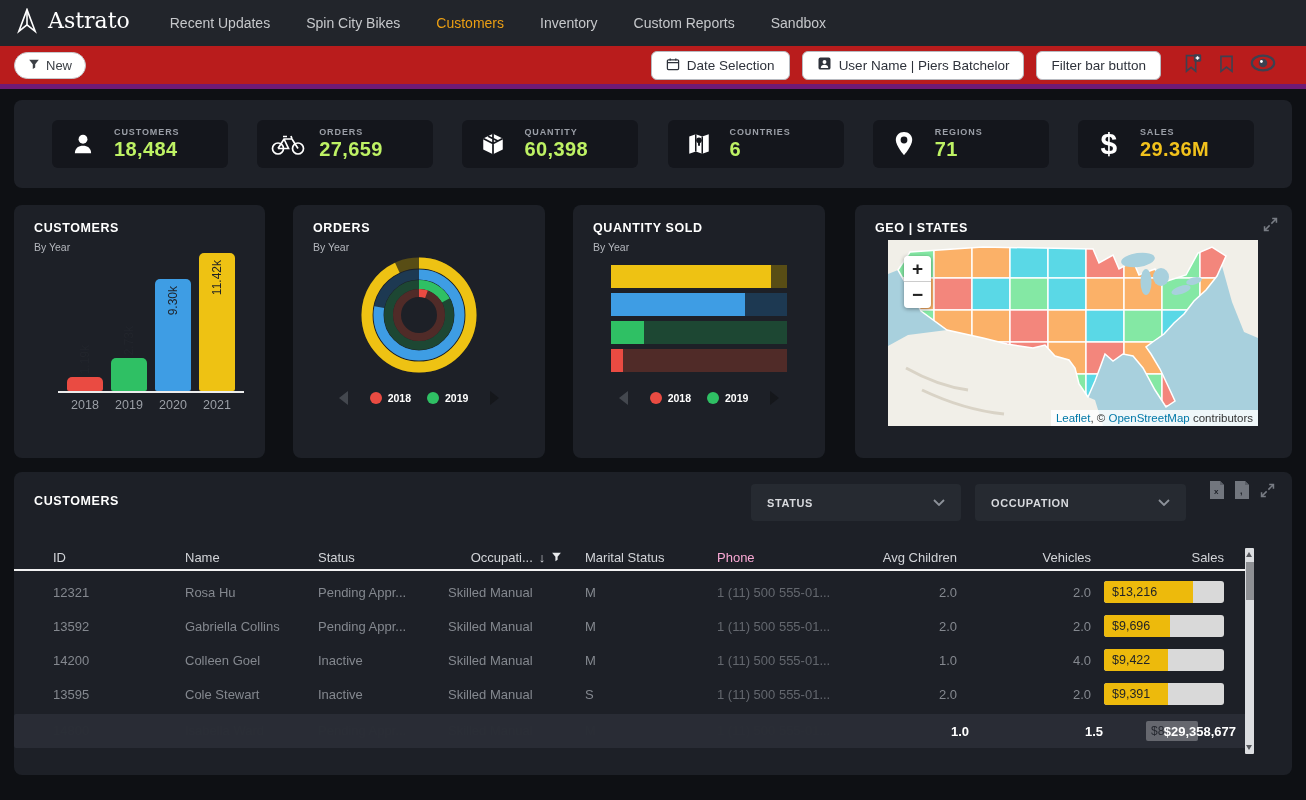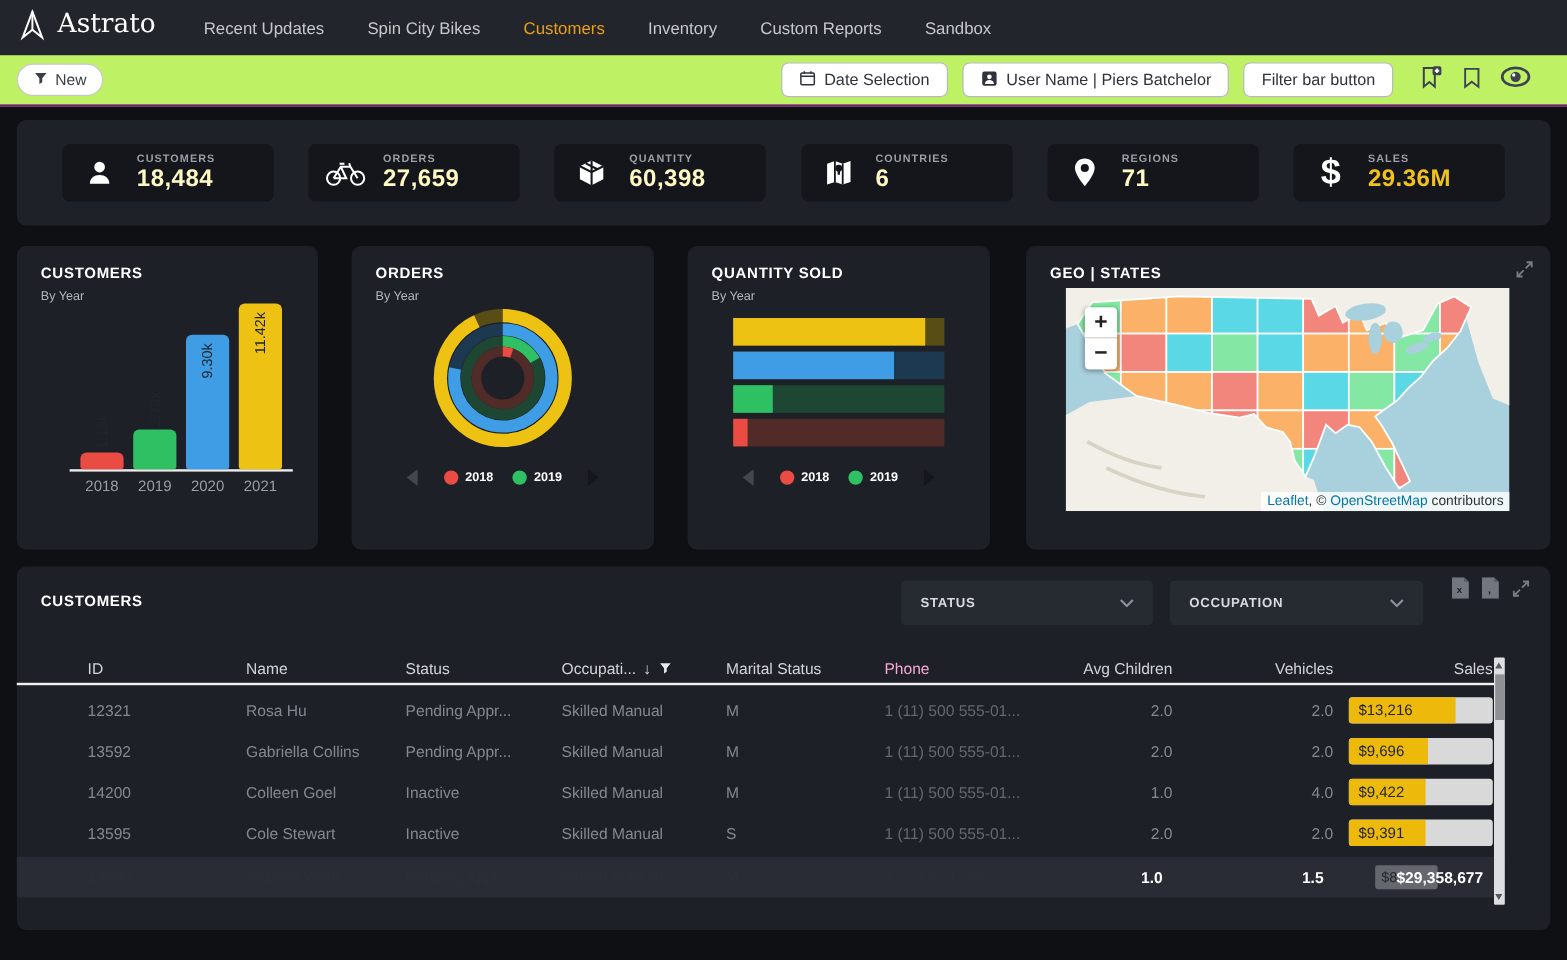--- a/index.html
+++ b/index.html
@@ -8,22 +8,22 @@
 
   
   .topnav { position:absolute; left:0; top:0; width:1306px; height:46px; background:#22252b;
     display:flex; align-items:center; }
   .brand { display:flex; align-items:flex-start; gap:8px; padding:0 22px 0 14px; }
   .brand-name { color:#fff; font-family:"DejaVu Serif", serif; font-size:22px; }
   .nav-item { color:#c6c8cb; font-size:14px; padding:0 18px; cursor:pointer; line-height:46px; }
   .nav-item.active { color:#ec9f13; }
 
   
-  .toolbar { position:absolute; left:0; top:46px; width:1306px; height:43px; background:#bef264;
-    border-bottom:2px solid #701a75; display:flex; align-items:center; }
+  .toolbar { position:absolute; left:0; top:46px; width:1306px; height:43px; background:#b91c1c;
+    border-bottom:5px solid #701a75; display:flex; align-items:center; }
   .pill { display:flex; align-items:center; gap:6px; margin-left:14px; height:27px;
     border:1px solid #c6c8cc; border-radius:14px; padding:0 13px; color:#3c4046; font-size:13px; cursor:pointer; background:#fff;}
   .tb-right { margin-left:auto; display:flex; align-items:center; gap:12px; padding-right:30px; }
   .tb-btn { display:flex; align-items:center; gap:7px; height:29px; border:1px solid #b7bac0;
     border-radius:6px; padding:0 14px; font-size:13.5px; color:#2e323b; background:#fff; cursor:pointer; }
   .tb-icons { display:flex; align-items:center; gap:14px; margin-left:8px; }
   .tb-icons svg { cursor:pointer; }
 
   
   .panel { position:absolute; background:#1d2027; border-radius:8px; }
@@ -31,21 +31,21 @@
     letter-spacing:.6px; }
   .psub { position:absolute; left:20px; top:36px; color:#b4b7bd; font-size:10.5px; }
 
   
   #kpi-strip { left:14px; top:100px; width:1278px; height:88px; background:#1e2128;
     display:flex; align-items:center; justify-content:space-between; padding:0 38px; }
   .kpi { width:176px; height:48px; background:#14161c; border-radius:6px; display:flex;
     align-items:center; padding:0 14px; gap:14px; cursor:pointer; }
   .kpi-ic { width:34px; display:flex; justify-content:center; }
   .kpi-label { color:#9b9fa7; font-size:9px; font-weight:bold; letter-spacing:.9px; }
-  .kpi-value { color:#fef9c3; font-size:20px; font-weight:bold; letter-spacing:.4px; margin-top:1px;}
+  .kpi-value { color:#bef264; font-size:20px; font-weight:bold; letter-spacing:.4px; margin-top:1px;}
   .kpi-value.accent { color:#f2c21c; }
 
   
   #p-cust { left:14px; top:205px; width:251px; height:253px; }
   #cust-bars { position:absolute; left:44px; top:48px; width:186px; height:140px;
     border-bottom:2px solid #ececec; display:flex; justify-content:space-between; padding:0 9px;
     align-items:flex-end; }
   .vbar-col { width:36px; display:flex; flex-direction:column; align-items:center; justify-content:flex-end; }
   .vbar { width:36px; border-radius:5px 5px 2px 2px; position:relative; }
   .vbar-label { writing-mode:vertical-rl; transform:rotate(180deg); font-size:12px; color:#1e2126;
@@ -92,25 +92,25 @@
   
   #table-panel { left:14px; top:472px; width:1278px; height:303px; }
   .dd { position:absolute; top:12px; height:37px; background:#262a31; border-radius:4px;
     display:flex; align-items:center; justify-content:space-between; padding:0 16px; cursor:pointer; }
   .dd-label { color:#d8dade; font-size:11px; font-weight:bold; letter-spacing:.6px; }
   #dd-status { left:737px; width:210px; }
   #dd-occ { left:961px; width:211px; }
   .tp-icons { position:absolute; right:16px; top:9px; display:flex; gap:9px; align-items:center; }
   .tp-icons svg { cursor:pointer; }
 
-  .thead, .trow { display:flex; align-items:center; padding-left:59px; }
+  .thead, .trow { display:flex; align-items:center; padding-left:39px; }
   .thead { position:absolute; left:0; right:38px; top:73px; height:26px; border-bottom:2px solid #f2f2f2; }
   .th { color:#d2d4d8; font-size:13px; display:flex; align-items:center; gap:6px; cursor:pointer; }
   .trow { position:absolute; left:0; right:38px; height:34px; font-size:13px; color:#84888f; }
-  .c0{width:132px;} .c1{width:133px;} .c2{width:130px;} .c3{width:137px;} .c4{width:132px;}
+  .c0{width:132px;} .c1{width:133px;} .c2{width:130px;} .c3{width:137px;justify-content:center;} .c4{width:132px;}
   .c5{width:115px;} .c6{width:125px; text-align:right; justify-content:flex-end;}
   .c7{width:134px; text-align:right; justify-content:flex-end;}
   .c8{width:133px; display:flex; justify-content:flex-end;}
   .c5 { color:#63676e; }
   .salesbar { width:120px; height:22px; background:#d9d9d9; border-radius:3px; position:relative; overflow:hidden; }
   .sales-fill { position:absolute; left:0; top:0; bottom:0; background:#edba0c; }
   .sales-txt { position:absolute; left:8px; top:0; line-height:22px; color:#1f2227; font-weight:500; font-size:12.5px; }
   .ghost { color:#363a42; }
   .ghost .c5 { color:#30343c; }
   #totals-row { position:absolute; left:0; right:38px; top:242px; height:34px;

